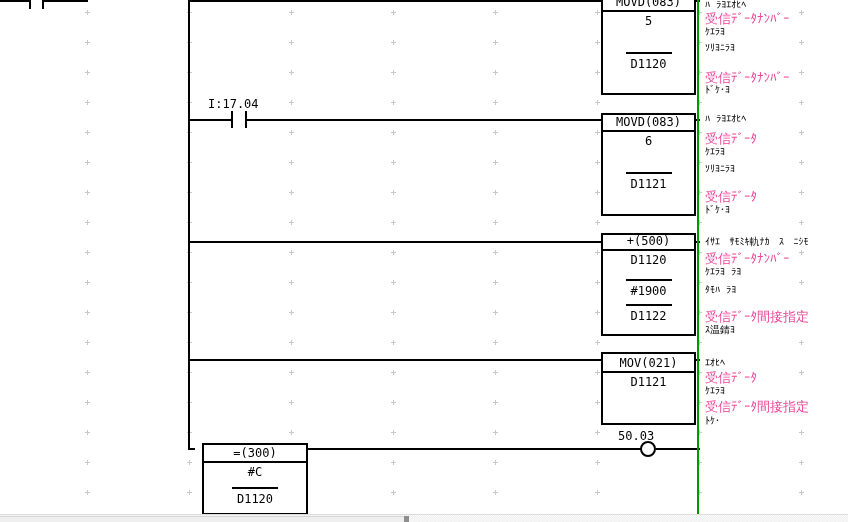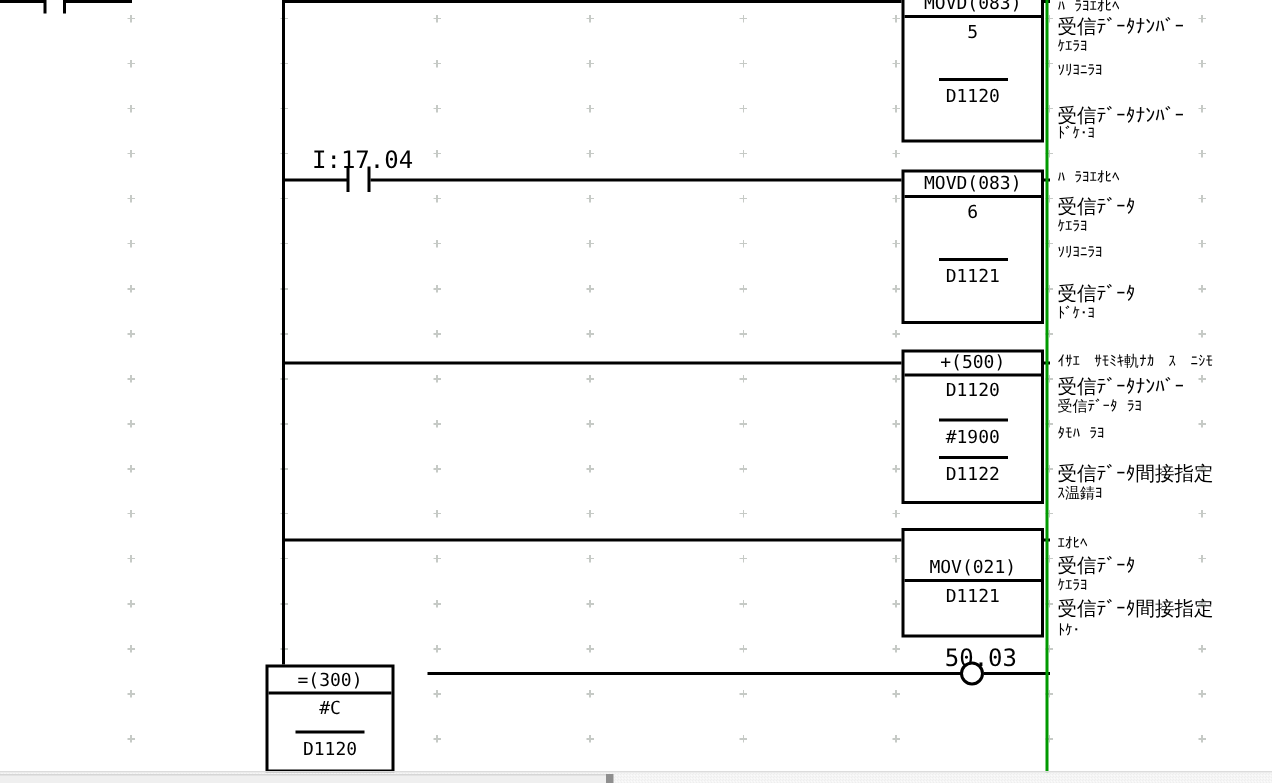--- a/index.html
+++ b/index.html
@@ -17,28 +17,28 @@
   .block{position:absolute;box-sizing:border-box;border:2px solid #000;background:#fff;
          z-index:3;display:flex;flex-direction:column;}
   .block .title{box-sizing:border-box;border-bottom:2px solid #000;display:flex;
                 align-items:flex-end;justify-content:center;font-size:12px;line-height:14px;
                 padding-bottom:1px;}
   .block .ops{flex:1;display:flex;flex-direction:column;padding:2px 0 4px 0;}
   .block .op{flex:1;display:flex;flex-direction:column;align-items:center;justify-content:flex-start;}
   .block .opsep{width:46px;border-top:2px solid #000;margin-bottom:3px;}
   .block .opv{font-size:12px;line-height:13px;margin-top:1px;}
   
-  .lbl{position:absolute;font-size:16px;text-align:right;z-index:2;}
+  .lbl{position:absolute;font-size:12px;text-align:left;z-index:2;}
   .coil{position:absolute;width:16px;height:16px;box-sizing:border-box;border:2px solid #000;
         border-radius:50%;background:#fff;z-index:3;}
   
   .cmt{position:absolute;left:705px;white-space:pre;z-index:2;
        font-family:"DejaVu Sans","Liberation Sans",sans-serif;}
   .cmt.k{font-size:10px;line-height:10px;color:#000;}
-  .cmt.b{font-size:13px;line-height:13px;color:#000000;}
+  .cmt.b{font-size:13px;line-height:13px;color:#ec4899;}
   
   .hscroll{position:absolute;left:0;top:514px;width:848px;height:8px;z-index:8;
            border-top:1px solid #dcdcdc;
            background:repeating-conic-gradient(#fbfbfb 0 25%, #eeeeee 0 50%);
            background-size:2px 2px;}
   .hthumb{position:absolute;left:0;top:1px;width:404px;height:7px;background:#efefef;
           border-top:1px solid #d6d6d6;}
   .hnub{position:absolute;left:404px;top:1px;width:5px;height:7px;background:#8f8f8f;}
 </style>
 </head>
@@ -247,29 +247,29 @@
           <div class="opv">#1900</div>
         </div>
       <div class="op">
           <div class="opsep"></div>
           <div class="opv">D1122</div>
         </div>
     </div>
   </div>
 
   <div class="block" style="left:601px;top:352px;width:95px;height:73px">
-    <div class="title" style="height:34px">MOV(021)</div>
+    <div class="title" style="height:19px">MOV(021)</div>
     <div class="ops">
       <div class="op">
           <div class="opv">D1121</div>
         </div>
     </div>
   </div>
 
-  <div class="block" style="left:177px;top:443px;width:86px;height:72px">
+  <div class="block" style="left:202px;top:443px;width:106px;height:72px">
     <div class="title" style="height:18px">=(300)</div>
     <div class="ops">
       <div class="op">
           <div class="opv">#C</div>
         </div>
       <div class="op">
           <div class="opsep"></div>
           <div class="opv">D1120</div>
         </div>
     </div>
@@ -289,21 +289,21 @@
 
   <div class="cmt k" style="top:114px">ﾊ  ﾗﾖｴｵﾋﾍ</div>
   <div class="cmt b" style="top:132px">受信ﾃﾞｰﾀ</div>
   <div class="cmt k" style="top:147px">ｹｴﾗﾖ</div>
   <div class="cmt k" style="top:164px">ｿﾘﾖﾆﾗﾖ</div>
   <div class="cmt b" style="top:190px">受信ﾃﾞｰﾀ</div>
   <div class="cmt k" style="top:205px">ﾄﾞｹ･ﾖ</div>
 
   <div class="cmt k" style="top:237px">ｲｻｴ   ｻﾓﾐｷ軌ﾅｶ   ｽ   ﾆｼﾓ</div>
   <div class="cmt b" style="top:252px">受信ﾃﾞｰﾀﾅﾝﾊﾞｰ</div>
-  <div class="cmt k" style="top:267px">受信ﾃﾞｰﾀ  ﾗﾖ</div>
+  <div class="cmt k" style="top:267px">ｹｴﾗﾖ  ﾗﾖ</div>
   <div class="cmt k" style="top:285px">ﾀﾓﾊ  ﾗﾖ</div>
   <div class="cmt b" style="top:310px">受信ﾃﾞｰﾀ間接指定</div>
   <div class="cmt k" style="top:325px">ｽ温錆ﾖ</div>
 
   <div class="cmt k" style="top:358px">ｴｵﾋﾍ</div>
   <div class="cmt b" style="top:371px">受信ﾃﾞｰﾀ</div>
   <div class="cmt k" style="top:386px">ｹｴﾗﾖ</div>
   <div class="cmt b" style="top:400px">受信ﾃﾞｰﾀ間接指定</div>
   <div class="cmt k" style="top:416px">ﾄｹ･</div>
 

